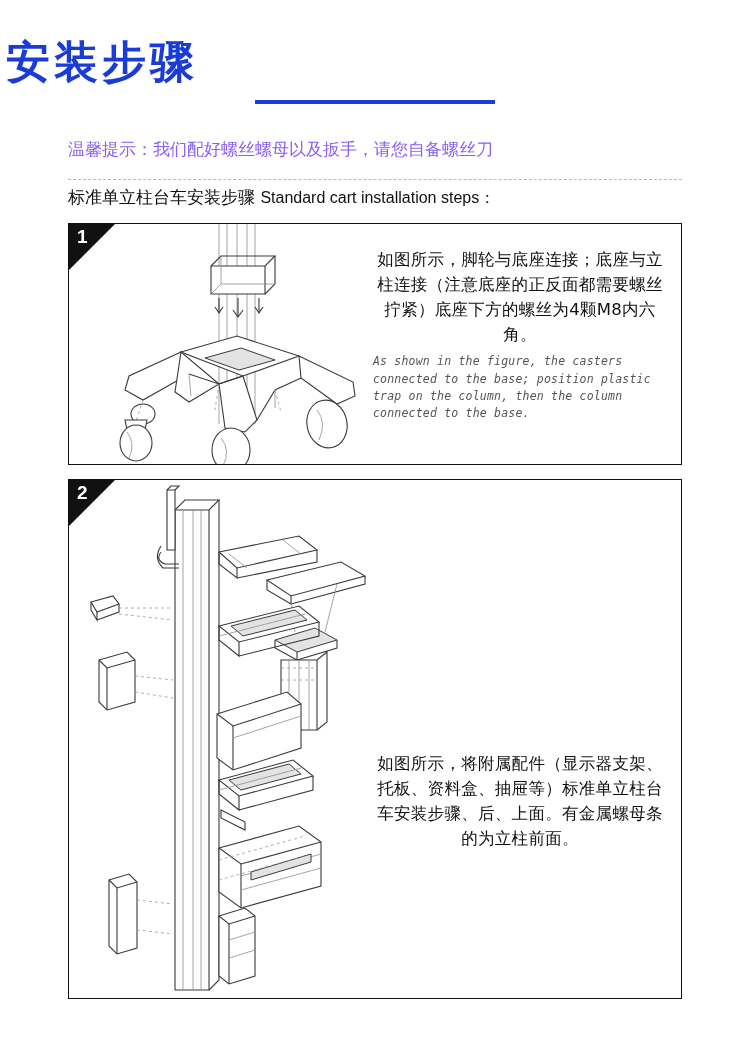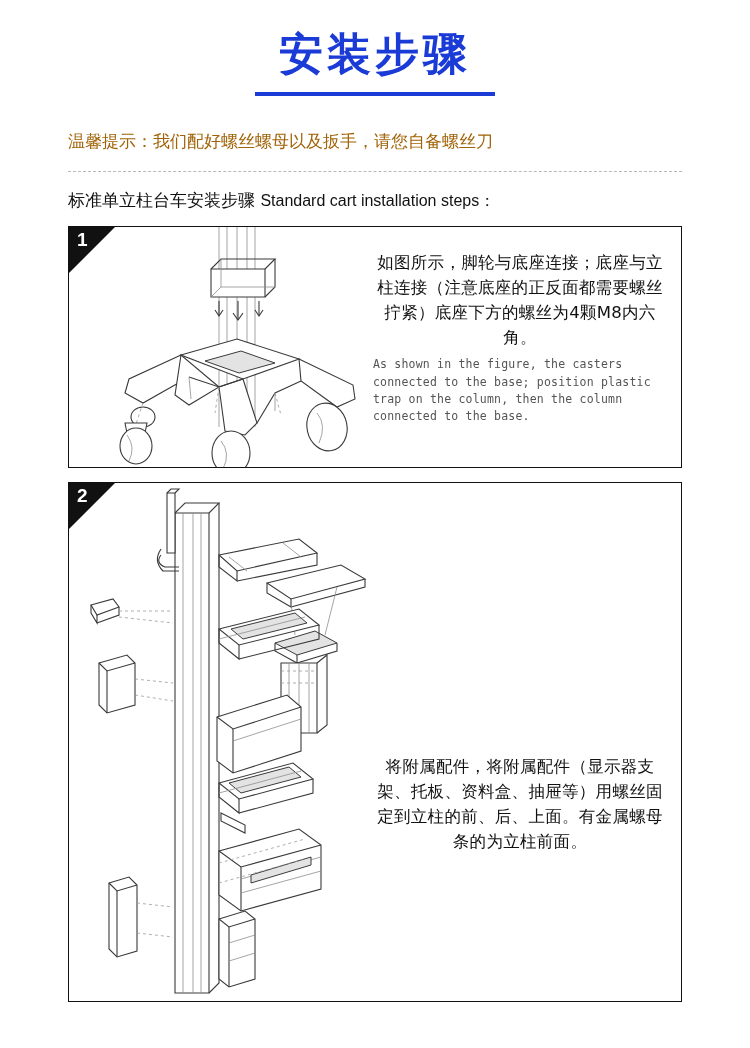--- a/index.html
+++ b/index.html
@@ -7,21 +7,21 @@
   body {
     width:750px; height:1048px;
     background:#ffffff;
     font-family:"Liberation Sans", sans-serif;
     color:#1a1a1a;
     position:relative;
     overflow:hidden;
   }
 
   
-  .title-wrap { text-align:center; padding-top:30px; }
+  .title-wrap { padding-top:38px; }
   .title {
     display:inline-block;
     font-size:44px;
     font-weight:bold;
     letter-spacing:4px;
     color:#1b3bd6;
     font-family:"DejaVu Sans", sans-serif;
     line-height:1.1;
     padding:0 6px 8px 6px;
     position:relative;
@@ -30,32 +30,32 @@
     width:240px;
     height:4px;
     background:#1b3bd6;
     margin:6px auto 0 auto;
   }
 
   
   .notice {
     margin:34px 68px 0 68px;
     font-size:17px;
-    color:#a16207;
+    color:#8b5cf6;
     font-family:"DejaVu Sans", sans-serif;
     padding-bottom:18px;
   }
   .dashed-sep {
     margin:0 68px;
     border-top:1px dashed #b9b9b9;
   }
 
   
   .section-heading {
-    margin:17px 68px 0 68px;
+    margin:6px 68px 0 68px;
     font-size:17px;
     font-family:"DejaVu Sans", sans-serif;
     color:#111;
   }
   .section-heading .en { font-family:"Liberation Sans", sans-serif; font-size:16px; }
 
   
   .panel {
     margin:14px 68px 0 68px;
     border:1.5px solid #111;
@@ -96,20 +96,21 @@
     letter-spacing:0.3px;
     text-align:center;
   }
   .en-text {
     font-family:"DejaVu Sans Mono", monospace;
     font-size:11.5px;
     line-height:1.5;
     color:#555;
     margin-top:6px;
     letter-spacing:0.2px;
+    font-style:italic;
   }
   .txt-2 { padding-top:272px; }
 
   svg { display:block; }
   .ln { fill:none; stroke:#3a3a3a; stroke-width:1.1; }
   .ln-l { fill:none; stroke:#8e8e8e; stroke-width:0.8; }
   .ln-d { fill:none; stroke:#9a9a9a; stroke-width:0.8; stroke-dasharray:3 3; }
   .fillw { fill:#ffffff; stroke:#3a3a3a; stroke-width:1.1; }
   .fillgg { fill:#e3e3e3; stroke:#3a3a3a; stroke-width:1.0; }
 </style>
@@ -284,16 +285,16 @@
 
         <path class="fillw" d="M150 436 L176 428 L186 436 L186 496 L160 504 L150 496 Z"></path>
         <path class="ln" d="M150 436 L160 444 L186 436"></path>
         <path class="ln" d="M160 444 L160 504"></path>
         <path class="ln-l" d="M160 460 L186 452"></path>
         <path class="ln-l" d="M160 478 L186 470"></path>
       </svg>
     </div>
 
     <div class="txt txt-2">
-      <div class="cn-text">将附属配件，将附属配件（显示器支架、托板、资料盒、抽屉等）用螺丝固定到立柱的前、后、上面。有金属螺母条的为立柱前面。</div>
+      <div class="cn-text">如图所示，将附属配件（显示器支架、托板、资料盒、抽屉等）标准单立柱台车安装步骤、后、上面。有金属螺母条的为立柱前面。</div>
     </div>
   </div>
 </div>
 
 </body></html>

